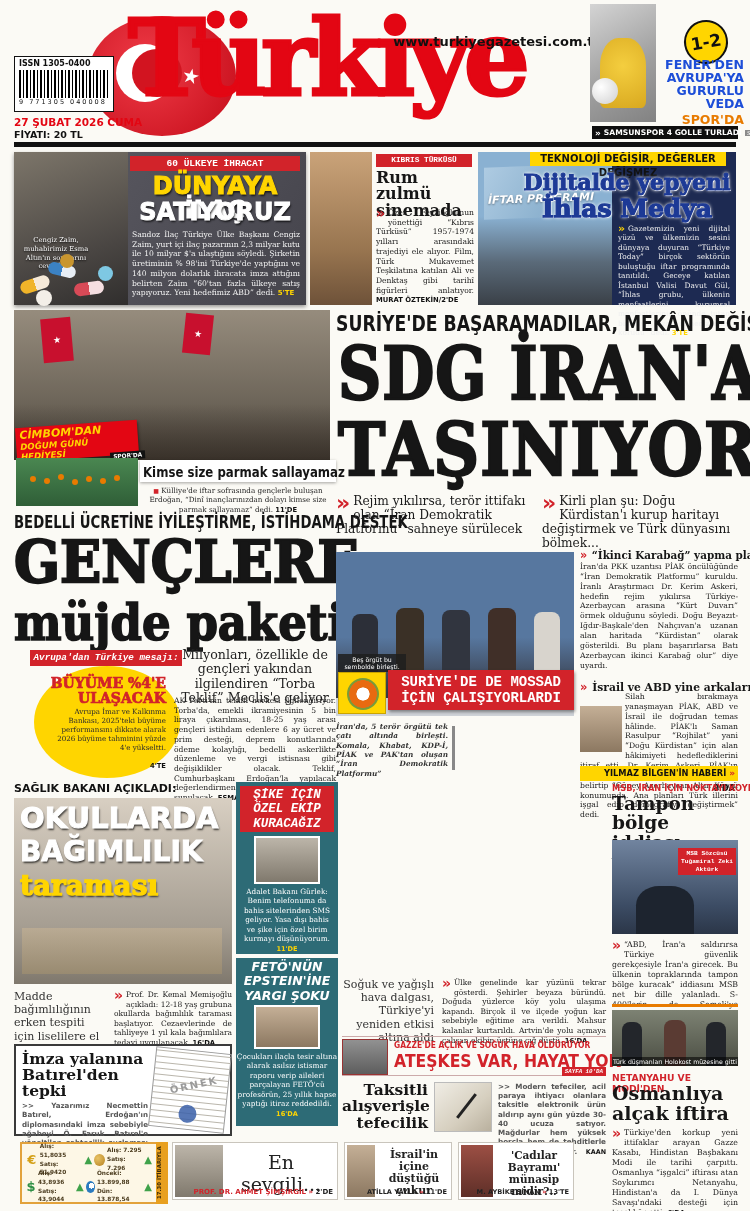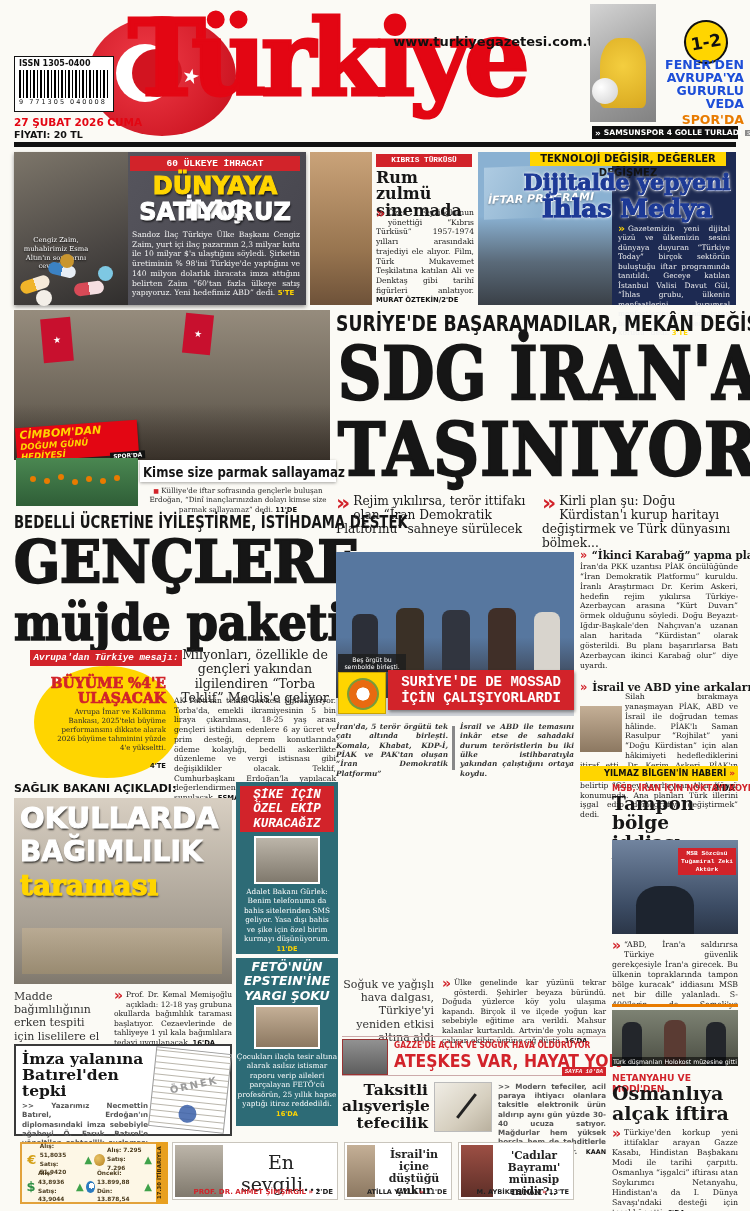--- a/index.html
+++ b/index.html
@@ -205,21 +205,20 @@
     <div class="abs" style="left:2px;top:106px;width:68px;background:rgba(30,30,30,.85);color:#fff;font-size:6.2px;text-align:center;padding:2px;font-family:'DejaVu Sans',sans-serif">Beş örgüt bu sembolde birleşti.</div>
     <div class="abs" style="left:2px;top:124px;width:48px;height:42px;background:#ffd500;border:1px solid #caa400">
       <div class="abs" style="left:8px;top:5px;width:32px;height:32px;border-radius:50%;background:radial-gradient(circle,#fff 0 28%,#e86a10 30% 60%,#7a9a3a 62% 100%)"></div>
     </div>
     <div class="abs redbox" style="left:52px;top:122px;width:186px;height:40px;padding-top:4px;box-shadow:1px 2px 3px rgba(0,0,0,.4)">
       <div style="font-size:14px;line-height:1.15">SURİYE'DE DE MOSSAD</div>
       <div style="font-size:14px;line-height:1.15">İÇİN ÇALIŞIYORLARDI</div>
     </div>
     <div class="abs jtext" style="left:0;top:174px;width:112px;font-size:7.3px;font-style:italic;font-weight:700;color:#333">İran'da, 5 terör örgütü tek çatı altında birleşti. Komala, Khabat, KDP-İ, PİAK ve PAK'tan oluşan “İran Demokratik Platformu”</div>
     <div class="abs" style="left:116px;top:178px;width:3px;height:44px;background:#888"></div>
-    <div class="abs jtext" style="left:124px;top:174px;width:114px;font-size:7.3px;font-style:italic;font-weight:700;color:#333">İsrail ve ABD ile temasını inkâr etse de sahadaki durum teröristlerin bu iki ülke istihbaratıyla yakından çalıştığını ortaya koydu.</div>
   </div>
 
   <div class="abs" style="left:580px;top:540px;width:158px;height:244px">
     <div class="abs" style="left:0;top:4px;white-space:nowrap;transform-origin:left top;transform:scaleX(.92)">
       <span class="g" style="font-size:12px">»</span>
       <span style="font-weight:800;font-size:11.3px;color:#161616">“İkinci Karabağ” yapma planı</span>
     </div>
     <div class="abs jtext" style="left:0;top:22px;width:158px;font-size:7.7px">İran'da PKK uzantısı PİAK öncülüğünde “İran Demokratik Platformu” kuruldu. İranlı Araştırmacı Dr. Kerim Askeri, hedefin rejim yıkılırsa Türkiye-Azerbaycan arasına “Kürt Duvarı” örmek olduğunu söyledi. Doğu Beyazıt-Iğdır-Başkale'den Nahçıvan'a uzanan alan haritada “Kürdistan” olarak gösterildi. Bu planı başarırlarsa Batı Azerbaycan ikinci Karabağ olur” diye uyardı.</div>
     <div class="abs" style="left:0;top:136px;white-space:nowrap;transform-origin:left top;transform:scaleX(.95)">
       <span class="g" style="font-size:12px">»</span>

